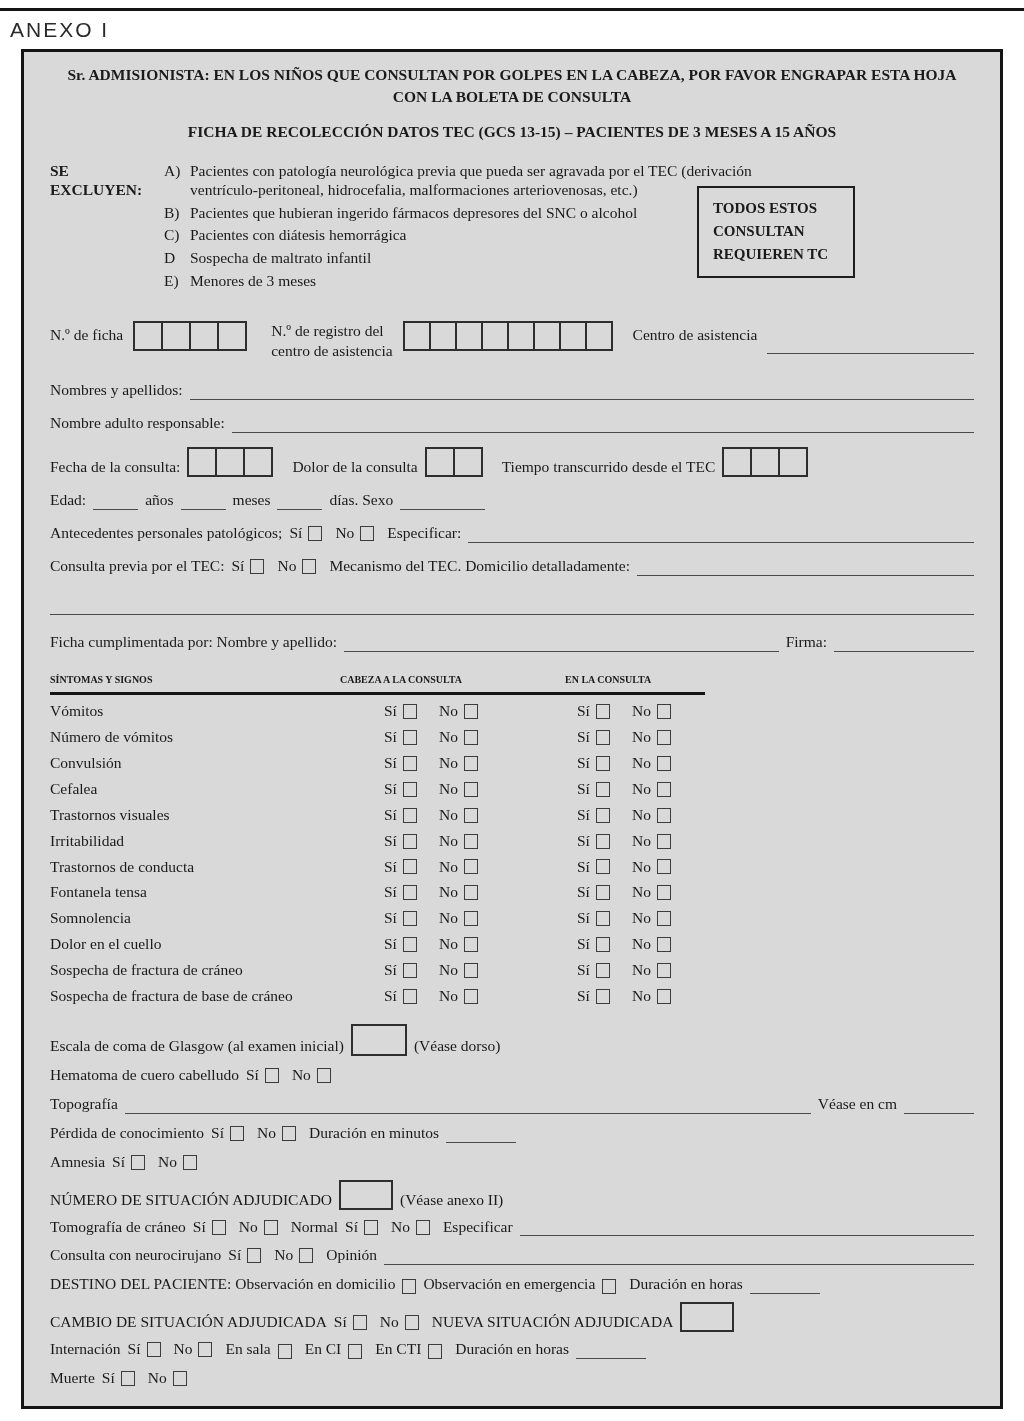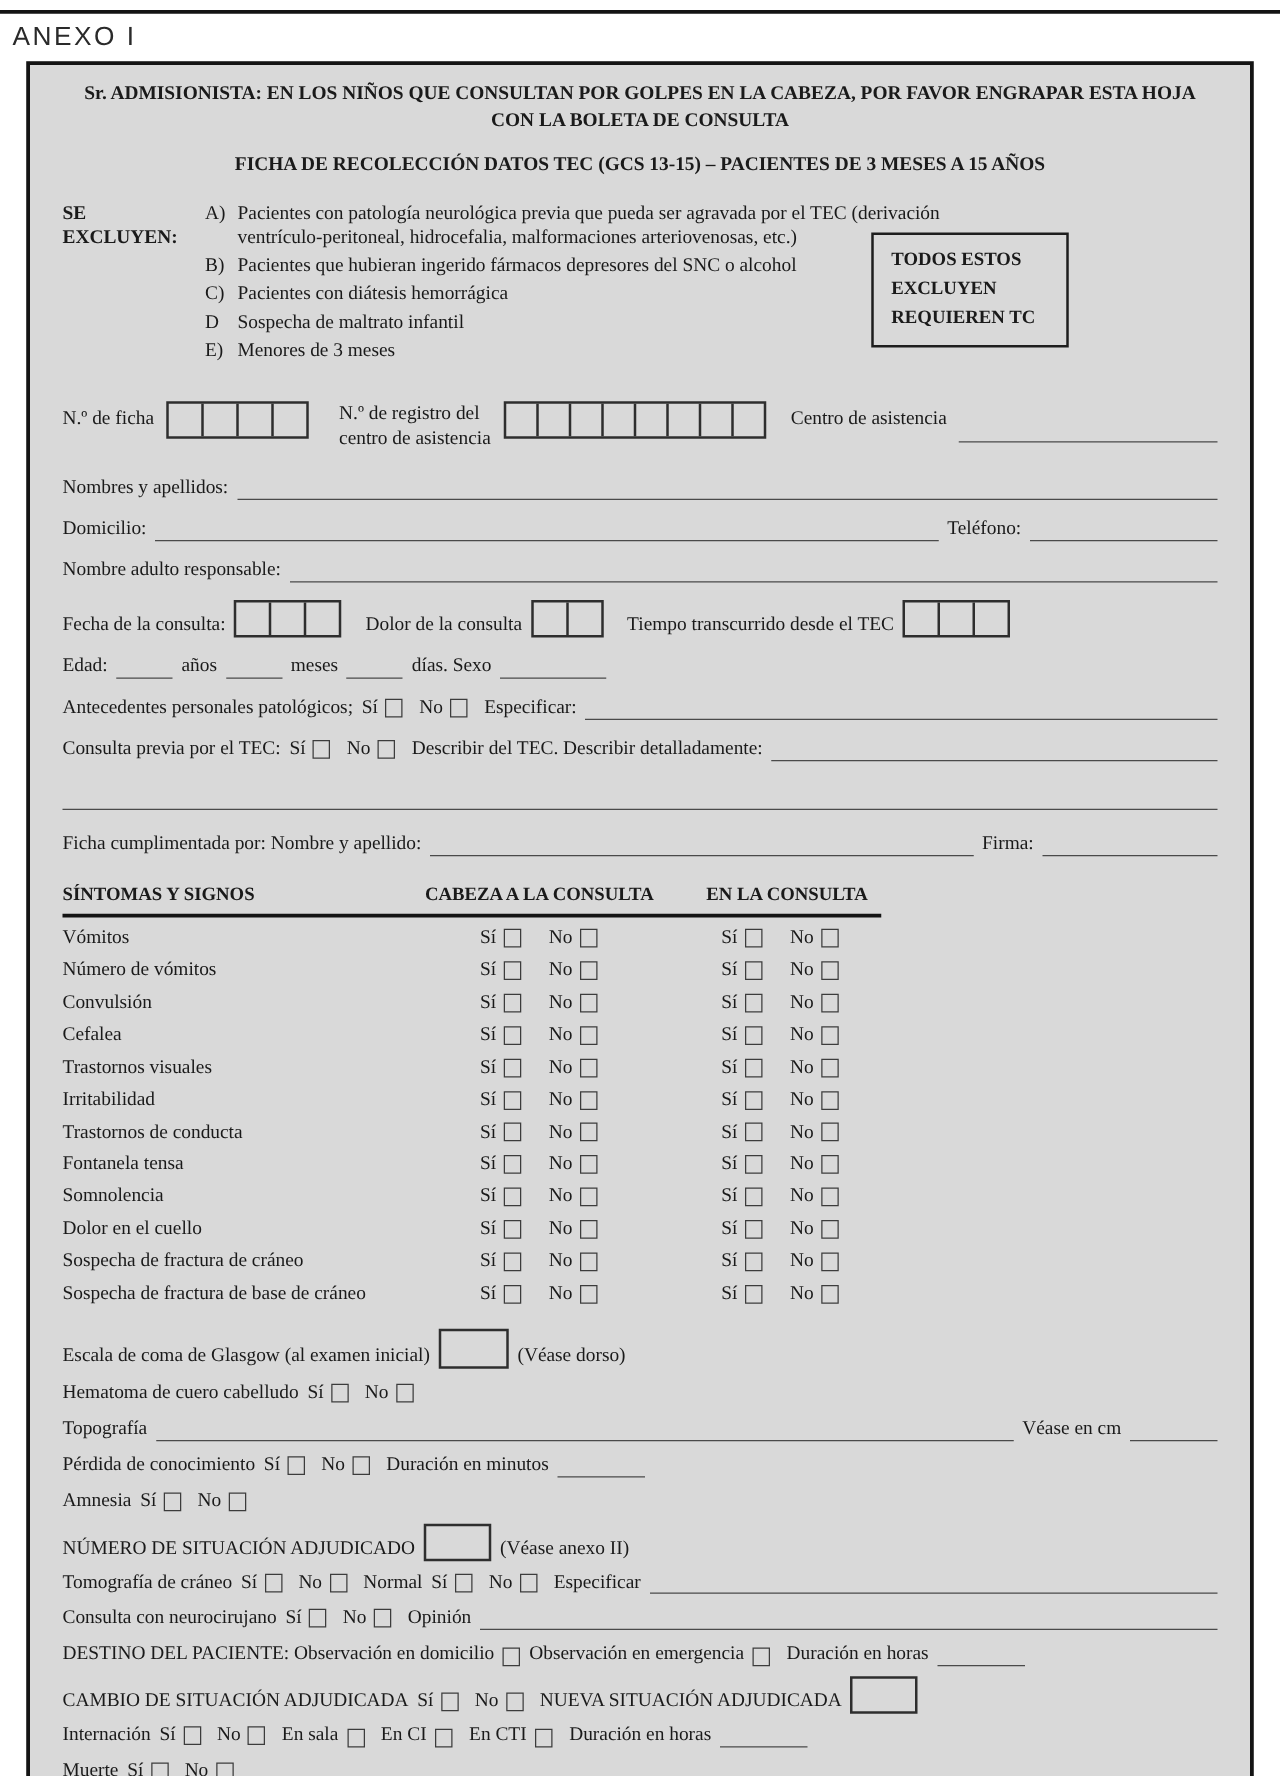--- a/index.html
+++ b/index.html
@@ -32,21 +32,21 @@
   .box1{width:52px;height:28px;border:2px solid #2e2e2e;display:inline-block;}
   .box2{width:50px;height:26px;border:2px solid #2e2e2e;display:inline-block;}
   .cb{width:12px;height:13px;border:1.5px solid #3c3c3c;display:inline-block;}
   .yn{display:inline-flex;align-items:center;gap:6px;}
   .g12{margin-left:12px;} .g6{margin-left:6px;}
   .ficha-row{display:flex;align-items:flex-start;column-gap:10px;margin-top:30px;white-space:nowrap;}
   .ficha-row .lbl{padding-top:5px;}
   .reg-label{line-height:1.3;}
   
   .syn{margin-top:22px;}
-  .syn-head{display:grid;grid-template-columns:290px 225px auto;width:655px;font-weight:bold;font-size:15px;padding-bottom:6px;border-bottom:3px solid #141414;}
+  .syn-head{display:grid;grid-template-columns:290px 225px auto;width:655px;font-weight:bold;font-size:10px;padding-bottom:6px;border-bottom:3px solid #141414;}
   .syn-row{display:grid;grid-template-columns:290px 225px auto;width:760px;margin-top:7px;}
   .syn-row .prev{padding-left:44px;}
   .syn-row .enc{padding-left:12px;}
   .pair{display:inline-flex;align-items:center;gap:6px;}
   .pair .no{margin-left:16px;}
   .contline{margin-top:24px;}
   .mt20{margin-top:20px;} .mt18{margin-top:18px;} .mt10{margin-top:10px;} .mt8{margin-top:8px;}
 </style>
 </head>
 <body>
@@ -69,21 +69,21 @@
       <div class="excl-text">Pacientes que hubieran ingerido fármacos depresores del SNC o alcohol</div>
       <div class="excl-marker" style="grid-column:2">C)</div>
       <div class="excl-text">Pacientes con diátesis hemorrágica</div>
       <div class="excl-marker" style="grid-column:2">D</div>
       <div class="excl-text">Sospecha de maltrato infantil</div>
       <div class="excl-marker" style="grid-column:2">E)</div>
       <div class="excl-text">Menores de 3 meses</div>
     </div>
     <div class="notice">
       <div>TODOS ESTOS</div>
-      <div>EXCLUYEN</div>
+      <div>CONSULTAN</div>
       <div>REQUIEREN TC</div>
     </div>
   </div>
 
   <div class="ficha-row">
     <span class="lbl">N.º de ficha</span>
     <span class="cells">
         <i></i>
         <i></i>
         <i></i>
@@ -105,26 +105,20 @@
       </span>
     <span class="lbl" style="margin-left:10px">Centro de asistencia</span>
     <span class="ln fill" style="margin-top:18px"></span>
   </div>
 
   <div class="row mt20">
     <span>Nombres y apellidos:</span>
     <span class="ln fill"></span>
   </div>
 
-  <div class="row">
-    <span>Domicilio:</span>
-    <span class="ln fill"></span>
-    <span>Teléfono:</span>
-    <span class="ln w150"></span>
-  </div>
 
   <div class="row">
     <span>Nombre adulto responsable:</span>
     <span class="ln fill"></span>
   </div>
 
   <div class="row rowc">
     <span>Fecha de la consulta:</span>
     <span class="cells">
         <i></i>
@@ -172,21 +166,21 @@
   <div class="row">
     <span>Consulta previa por el TEC:</span>
     <span class="yn">
         <span>Sí</span>
         <span class="cb"></span>
       </span>
     <span class="yn g6">
         <span>No</span>
         <span class="cb"></span>
       </span>
-    <span class="g6">Describir del TEC. Describir detalladamente:</span>
+    <span class="g6">Mecanismo del TEC. Domicilio detalladamente:</span>
     <span class="ln fill"></span>
   </div>
 
   <div class="row contline">
     <span class="ln fill"></span>
   </div>
 
   <div class="row mt18">
     <span>Ficha cumplimentada por: Nombre y apellido:</span>
     <span class="ln fill"></span>

